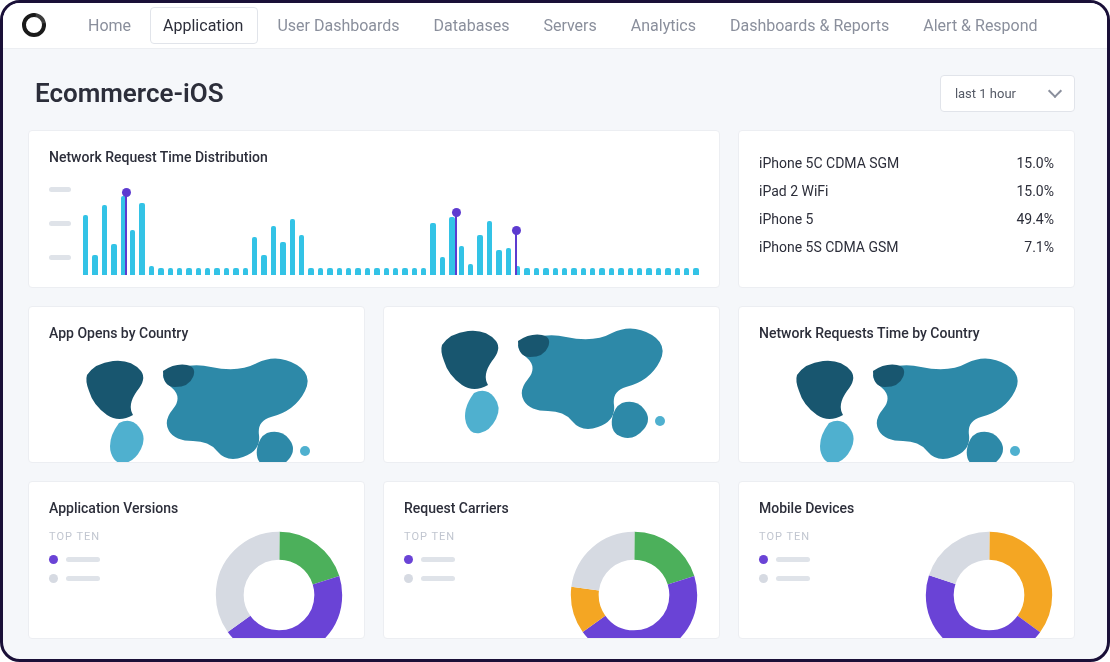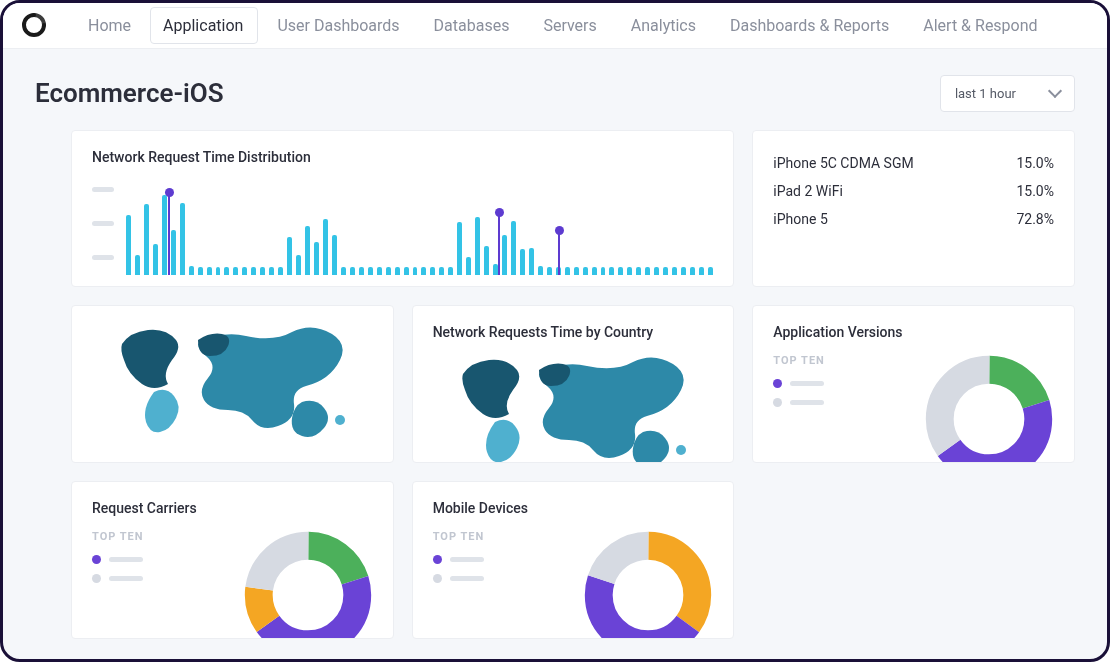--- a/index.html
+++ b/index.html
@@ -60,26 +60,25 @@
     border-radius: 4px;
     padding: 10px 14px;
     font-size: 13px;
     color: #555a66;
     display: flex; align-items: center; gap: 34px;
     cursor: pointer;
   }
   .chevron { width: 10px; height: 10px; border-right: 2px solid #8a8f9c; border-bottom: 2px solid #8a8f9c; transform: rotate(45deg); margin-top: -4px; }
   
   .grid {
-    padding: 0 32px 20px 44px;
+    padding: 0 32px 20px 25px;
     display: grid;
     grid-template-columns: repeat(3, 1fr);
     gap: 18px;
     overflow: hidden;
-    margin-left: 24px;
   }
   .card {
     background: #fff;
     border: 1px solid #eceef2;
     border-radius: 4px;
     padding: 18px 20px;
     overflow: hidden;
   }
   .card-title { font-size: 14px; font-weight: 500; color: #2c2e3a; margin-bottom: 14px; }
   .span2 { grid-column: span 2; }
@@ -91,21 +90,21 @@
   .bars { position: absolute; left: 34px; right: 0; bottom: 22px; height: 90px; display: flex; align-items: flex-end; gap: 4px; }
   .bar { width: 6px; background: #33c3e6; border-radius: 2px 2px 0 0; }
   .dot-stem { position: absolute; width: 2px; background: #5d3bd0; bottom: 0; }
   .dot { width: 9px; height: 9px; background: #5d3bd0; border-radius: 50%; position: absolute; top: -4px; left: -3.5px; }
   
   .map-wrap { display: flex; justify-content: center; }
   .map-wrap svg { width: 260px; height: 125px; }
   
   .donut-card { display: flex; justify-content: space-between; align-items: flex-start; }
   .legend-col { display: flex; flex-direction: column; gap: 10px; }
-  .legend-title { font-size: 11px; font-weight: 700; letter-spacing: 1px; color: #c1c6d0; margin-bottom: 2px; }
+  .legend-title { font-size: 11px; font-weight: 400; letter-spacing: 1px; color: #c1c6d0; margin-bottom: 2px; }
   .legend-row { display: flex; align-items: center; gap: 8px; }
   .legend-dot { width: 9px; height: 9px; border-radius: 50%; }
   .legend-bar { width: 34px; height: 5px; background: #dfe3e9; border-radius: 3px; }
   .donut { flex-shrink: 0; }
 </style>
 </head>
 <body>
 
 <div class="window">
 
@@ -227,25 +226,44 @@
           <div class="crash-row">
             <span>iPhone 5C CDMA SGM</span>
             <span>15.0%</span>
           </div>
           <div class="crash-row">
             <span>iPad 2 WiFi</span>
             <span>15.0%</span>
           </div>
           <div class="crash-row">
             <span>iPhone 5</span>
-            <span>72.8%</span>
-          </div>
-        </div>
-    </div>
-
+            <span>49.4%</span>
+          </div>
+          <div class="crash-row">
+            <span>iPhone 5S CDMA GSM</span>
+            <span>7.1%</span>
+          </div>
+        </div>
+    </div>
+
+    <div class="card">
+      <div class="card-title">App Opens by Country</div>
+      <div class="map-wrap">
+<svg viewBox="0 0 260 125">
+  <g>
+    <path fill="#18566f" d="M20 20 q8 -12 26 -14 q18 -2 28 10 q6 8 -4 20 q-10 14 -4 24 q-14 8 -26 0 q-14 -10 -18 -24 q-4 -10 -2 -16 z"></path>
+    <path fill="#4fb0cf" d="M52 68 q12 -6 20 4 q8 10 2 22 q-6 12 -16 14 q-10 2 -14 -10 q-4 -14 8 -30 z"></path>
+    <path fill="#2d89a8" d="M96 20 q24 -14 48 -8 q28 6 46 -4 q20 -10 40 2 q16 10 8 26 q-10 20 -34 26 q-14 4 -12 18 q2 16 -16 22 q-16 6 -26 -6 q-8 -10 -24 -10 q-18 0 -24 -10 q-6 -10 4 -22 q10 -12 -2 -22 q-8 -6 -8 -12 z"></path>
+    <path fill="#18566f" d="M96 16 q12 -8 24 -6 q10 2 6 12 q-4 10 -18 10 q-12 0 -12 -16 z"></path>
+    <path fill="#2d89a8" d="M200 78 q14 -4 22 6 q8 10 0 20 q-10 12 -22 8 q-12 -4 -10 -18 q2 -12 10 -16 z"></path>
+    <circle fill="#4fb0cf" cx="238" cy="96" r="5"></circle>
+  </g>
+</svg>
+        </div>
+    </div>
     <div class="card">
       <div class="map-wrap">
 <svg viewBox="0 0 260 125">
   <g>
     <path fill="#18566f" d="M20 20 q8 -12 26 -14 q18 -2 28 10 q6 8 -4 20 q-10 14 -4 24 q-14 8 -26 0 q-14 -10 -18 -24 q-4 -10 -2 -16 z"></path>
     <path fill="#4fb0cf" d="M52 68 q12 -6 20 4 q8 10 2 22 q-6 12 -16 14 q-10 2 -14 -10 q-4 -14 8 -30 z"></path>
     <path fill="#2d89a8" d="M96 20 q24 -14 48 -8 q28 6 46 -4 q20 -10 40 2 q16 10 8 26 q-10 20 -34 26 q-14 4 -12 18 q2 16 -16 22 q-16 6 -26 -6 q-8 -10 -24 -10 q-18 0 -24 -10 q-6 -10 4 -22 q10 -12 -2 -22 q-8 -6 -8 -12 z"></path>
     <path fill="#18566f" d="M96 16 q12 -8 24 -6 q10 2 6 12 q-4 10 -18 10 q-12 0 -12 -16 z"></path>
     <path fill="#2d89a8" d="M200 78 q14 -4 22 6 q8 10 0 20 q-10 12 -22 8 q-12 -4 -10 -18 q2 -12 10 -16 z"></path>
     <circle fill="#4fb0cf" cx="238" cy="96" r="5"></circle>

